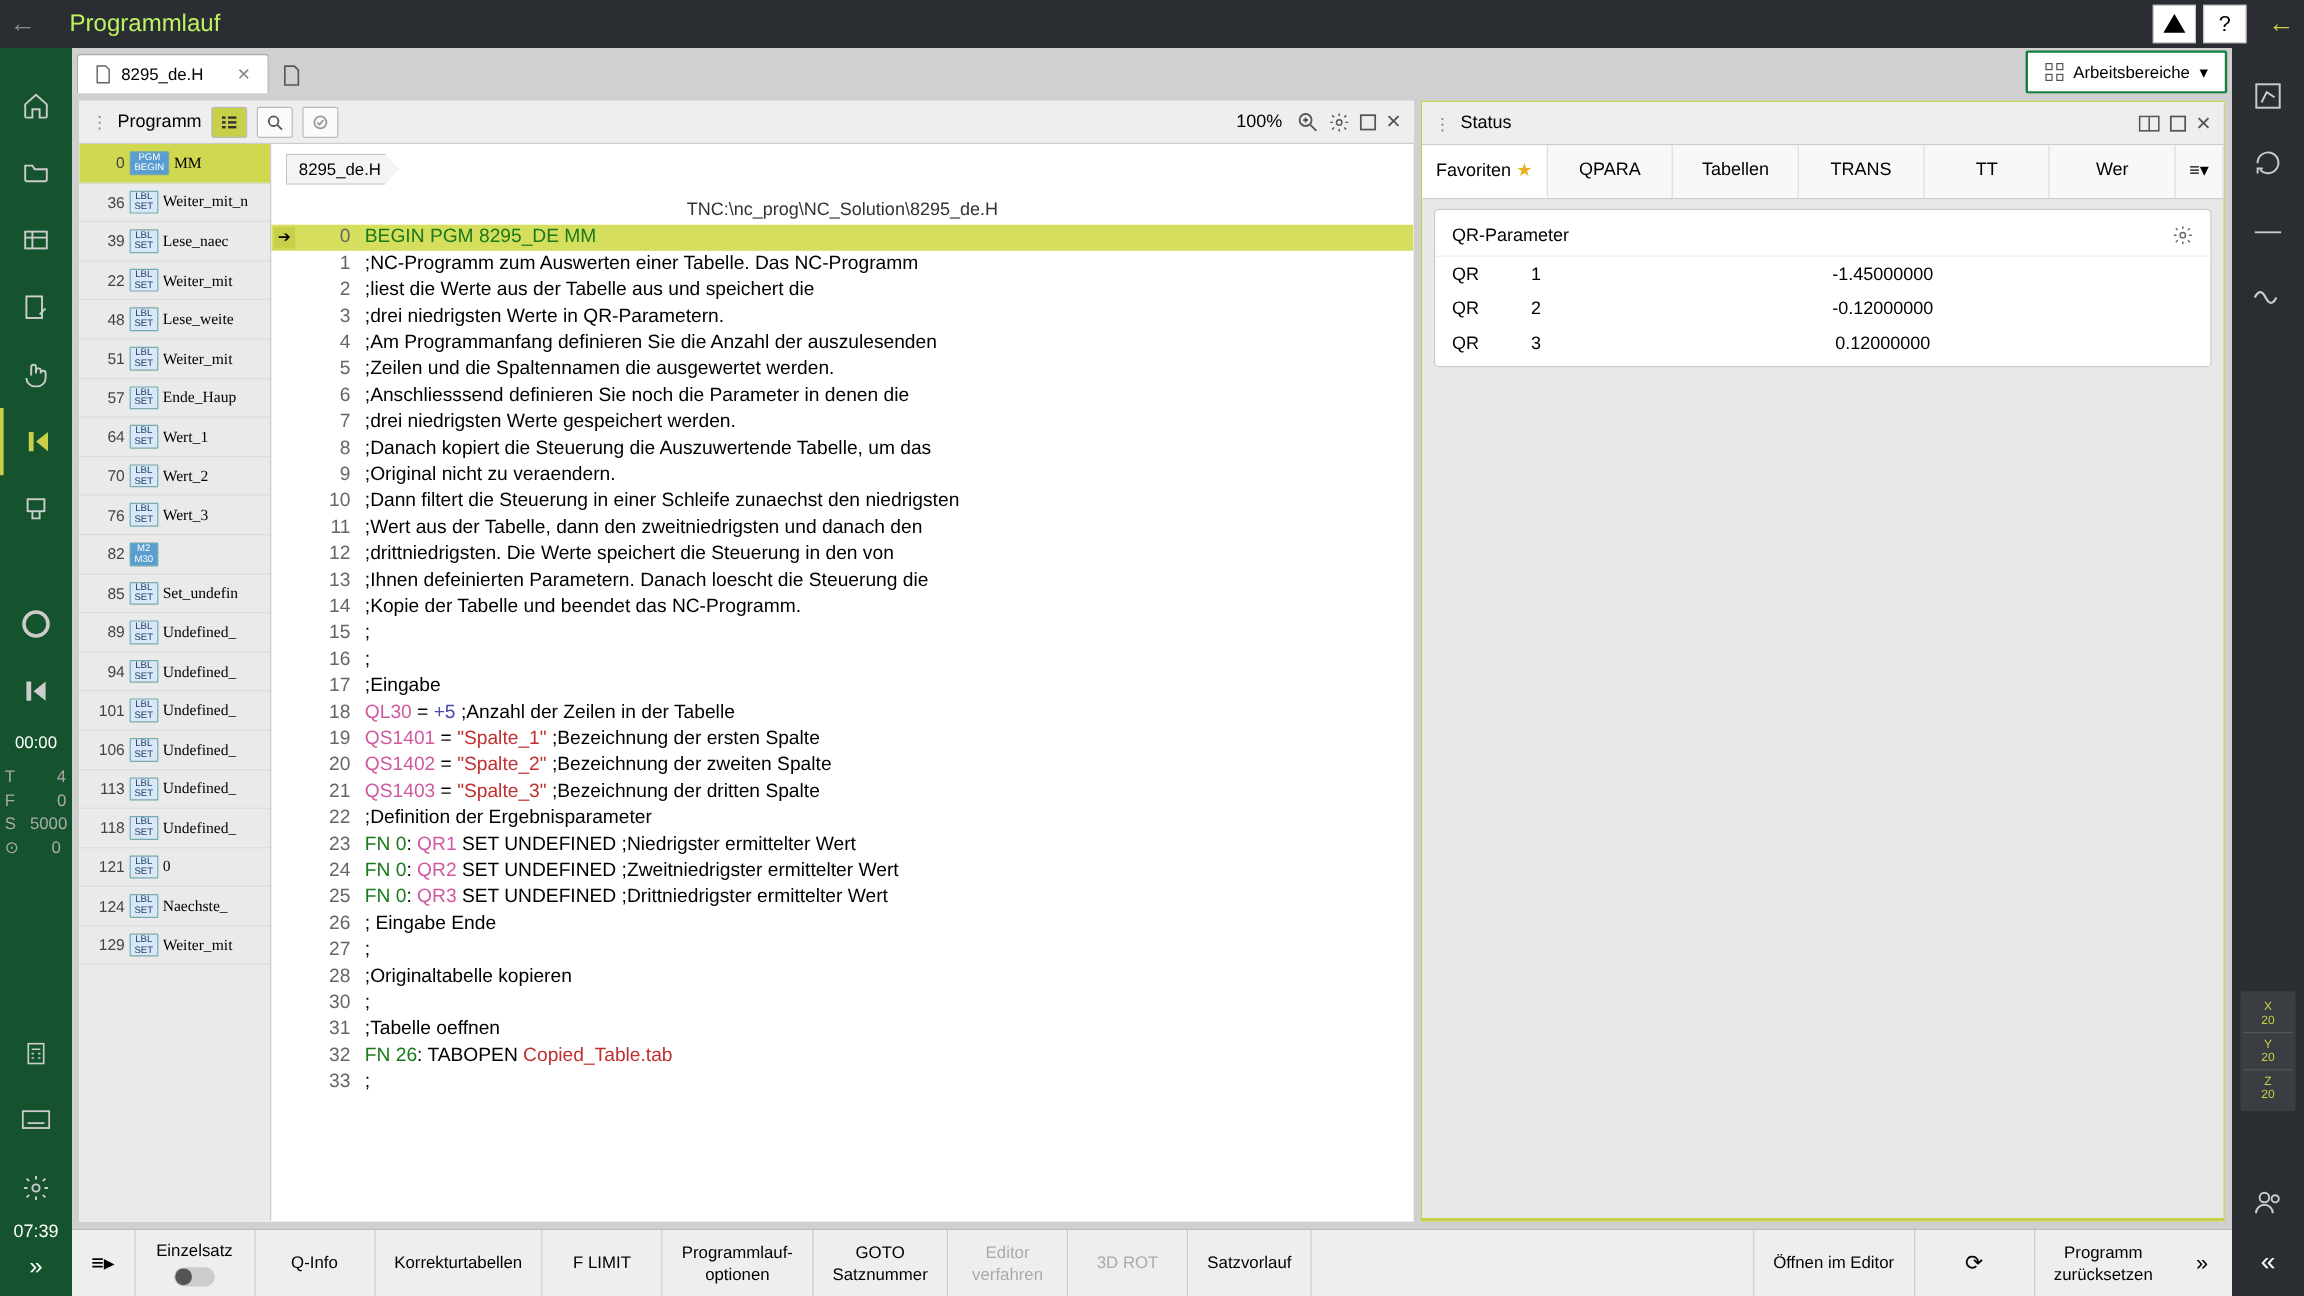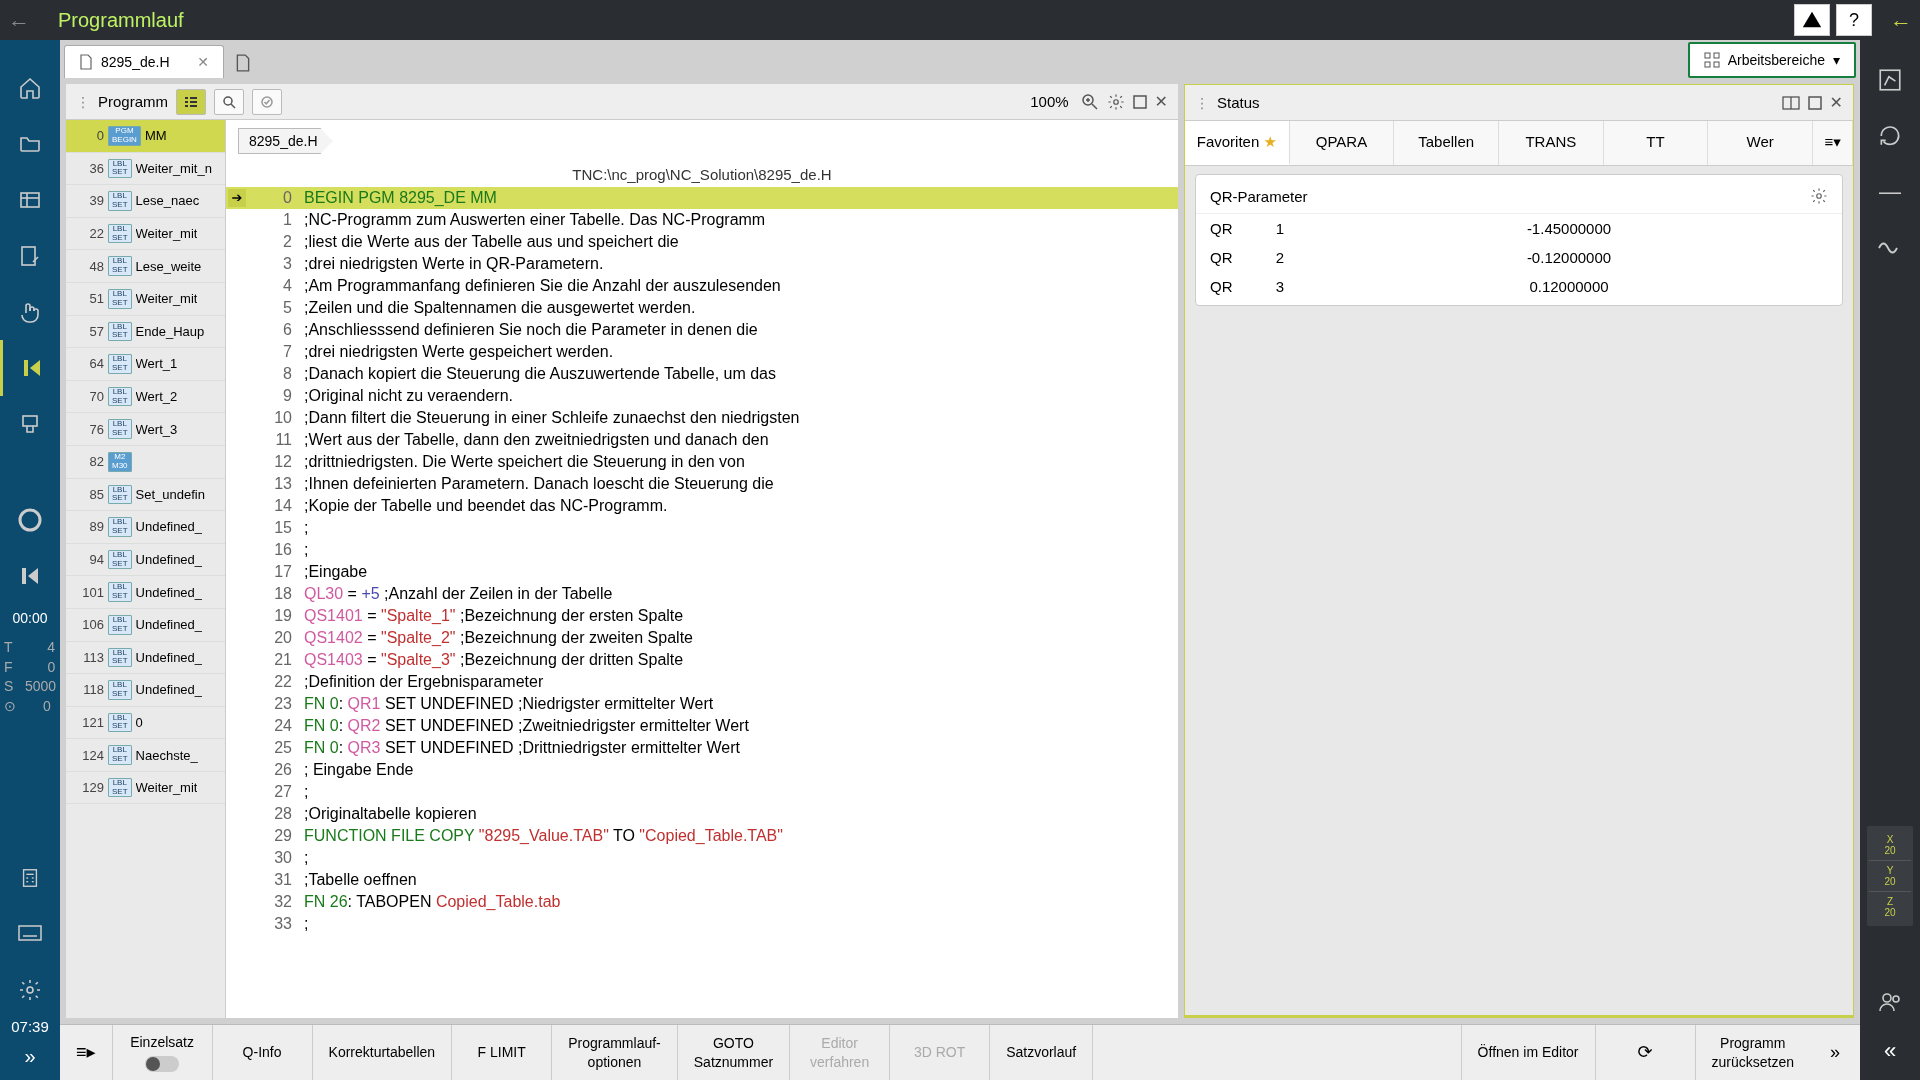--- a/index.html
+++ b/index.html
@@ -8,21 +8,21 @@
 .titlebar { height: 40px; background: #2a2e32; display: flex; align-items: center; padding: 0 8px; }
 .titlebar .back { color: #888; font-size: 22px; cursor: pointer; width: 30px; }
 .titlebar .title { color: #bef264; font-size: 20px; margin-left: 20px; }
 .titlebar .right { margin-left: auto; display: flex; gap: 6px; align-items: center; }
 .titlebar .icon { width: 36px; height: 32px; border: 1px solid #ccc; background: #fff; display: flex; align-items: center; justify-content: center; font-size: 18px; cursor: pointer; }
 .titlebar .tri { background: #fff; }
 .titlebar .right-arrow { color: #c8d04a; font-size: 22px; margin-left: 12px; }
 
 .main { flex: 1; display: flex; }
 
-.leftbar { width: 60px; background: #0c4a6e; display: flex; flex-direction: column; align-items: center; padding-top: 20px; gap: 0; }
+.leftbar { width: 60px; background: #14532d; display: flex; flex-direction: column; align-items: center; padding-top: 20px; gap: 0; }
 .leftbar .item { width: 60px; height: 56px; display: flex; align-items: center; justify-content: center; color: #ccc; font-size: 22px; cursor: pointer; position: relative; }
 .leftbar .item.active { border-left: 3px solid #c8d04a; color: #c8d04a; }
 .leftbar .timer { color: #fff; font-size: 14px; margin-top: 6px; }
 .leftbar .stats { color: #aaa; font-size: 14px; margin-top: 12px; line-height: 1.4; text-align: left; padding: 0 6px; }
 .leftbar .spacer { flex: 1; }
 .leftbar .clock { color: #fff; font-size: 15px; }
 .leftbar .expand { color: #fff; font-size: 20px; margin-top: 10px; margin-bottom: 12px; }
 
 .rightbar { width: 60px; background: #2a2e32; display: flex; flex-direction: column; align-items: center; padding-top: 20px; gap: 16px; }
 .rightbar .item { width: 40px; height: 40px; display: flex; align-items: center; justify-content: center; color: #ccc; font-size: 22px; cursor: pointer; }
@@ -55,21 +55,21 @@
 .pane-header .icon-only { cursor: pointer; font-size: 16px; color: #555; }
 
 .prog-body { flex: 1; display: flex; overflow: hidden; }
 .outline { width: 160px; background: #eaeaea; border-right: 1px solid #ccc; overflow-y: auto; }
 .outline .row { display: flex; align-items: center; padding: 6px 6px; font-size: 14px; border-bottom: 1px solid #ddd; cursor: pointer; gap: 4px; white-space: nowrap; overflow: hidden; }
 .outline .row.sel { background: #d0d850; }
 .outline .ln { width: 32px; text-align: right; color: #444; font-size: 13px; }
 .outline .badge { background: #d8e8f8; border: 1px solid #7aa; padding: 0 3px; font-size: 8px; line-height: 1.1; border-radius: 1px; color: #246; text-align:center; }
 .outline .badge.pgm { background: #5a9dd0; color: #fff; }
 .outline .badge.m2 { background: #5a9dd0; color: #fff; }
-.outline .label { font-size: 13px; overflow: hidden; }
+.outline .label { font-size: 13px; overflow: hidden; font-family: Liberation Serif, serif; }
 
 .editor { flex: 1; display: flex; flex-direction: column; overflow: hidden; }
 .breadcrumb { padding: 8px 12px; }
 .bc-chip { display: inline-block; background: #f4f4f4; border: 1px solid #bbb; padding: 4px 14px 4px 10px; font-size: 14px; position: relative; clip-path: polygon(0 0, calc(100% - 12px) 0, 100% 50%, calc(100% - 12px) 100%, 0 100%); }
 .path-line { text-align: center; font-size: 15px; padding: 4px 0; color: #333; }
 .code { flex: 1; overflow: auto; font-family: "Courier New", monospace; font-size: 16px; line-height: 22px; padding-bottom: 10px; }
 .code .line { display: flex; padding-right: 12px; white-space: pre; }
 .code .gutter { width: 56px; text-align: right; padding-right: 12px; color: #666; user-select: none; }
 .code .line.hl { background: #d6de5e; }
 .code .arrow-cell { width: 22px; display: inline-flex; align-items: center; justify-content: center; }
@@ -420,21 +420,20 @@
                 <div class="line"><span class="arrow-cell"></span><span class="gutter">19</span><span><span class="tok-var">QS1401</span> = <span class="tok-str">"Spalte_1"</span> ;Bezeichnung der ersten Spalte</span></div>
                 <div class="line"><span class="arrow-cell"></span><span class="gutter">20</span><span><span class="tok-var">QS1402</span> = <span class="tok-str">"Spalte_2"</span> ;Bezeichnung der zweiten Spalte</span></div>
                 <div class="line"><span class="arrow-cell"></span><span class="gutter">21</span><span><span class="tok-var">QS1403</span> = <span class="tok-str">"Spalte_3"</span> ;Bezeichnung der dritten Spalte</span></div>
                 <div class="line"><span class="arrow-cell"></span><span class="gutter">22</span><span>;Definition der Ergebnisparameter</span></div>
                 <div class="line"><span class="arrow-cell"></span><span class="gutter">23</span><span><span class="tok-cmd">FN 0</span>: <span class="tok-var">QR1</span> SET UNDEFINED ;Niedrigster ermittelter Wert</span></div>
                 <div class="line"><span class="arrow-cell"></span><span class="gutter">24</span><span><span class="tok-cmd">FN 0</span>: <span class="tok-var">QR2</span> SET UNDEFINED ;Zweitniedrigster ermittelter Wert</span></div>
                 <div class="line"><span class="arrow-cell"></span><span class="gutter">25</span><span><span class="tok-cmd">FN 0</span>: <span class="tok-var">QR3</span> SET UNDEFINED ;Drittniedrigster ermittelter Wert</span></div>
                 <div class="line"><span class="arrow-cell"></span><span class="gutter">26</span><span>; Eingabe Ende</span></div>
                 <div class="line"><span class="arrow-cell"></span><span class="gutter">27</span><span>;</span></div>
                 <div class="line"><span class="arrow-cell"></span><span class="gutter">28</span><span>;Originaltabelle kopieren</span></div>
-                <div class="line"><span class="arrow-cell"></span><span class="gutter">29</span><span><span class="tok-cmd">FUNCTION FILE COPY</span> <span class="tok-str">"8295_Value.TAB"</span> TO <span class="tok-str">"Copied_Table.TAB"</span></span></div>
                 <div class="line"><span class="arrow-cell"></span><span class="gutter">30</span><span>;</span></div>
                 <div class="line"><span class="arrow-cell"></span><span class="gutter">31</span><span>;Tabelle oeffnen</span></div>
                 <div class="line"><span class="arrow-cell"></span><span class="gutter">32</span><span><span class="tok-cmd">FN 26</span>: TABOPEN <span class="tok-str">Copied_Table.tab</span></span></div>
                 <div class="line"><span class="arrow-cell"></span><span class="gutter">33</span><span>;</span></div>
               </div>
           </div>
         </div>
       </div>
 
       <div class="status-pane">

